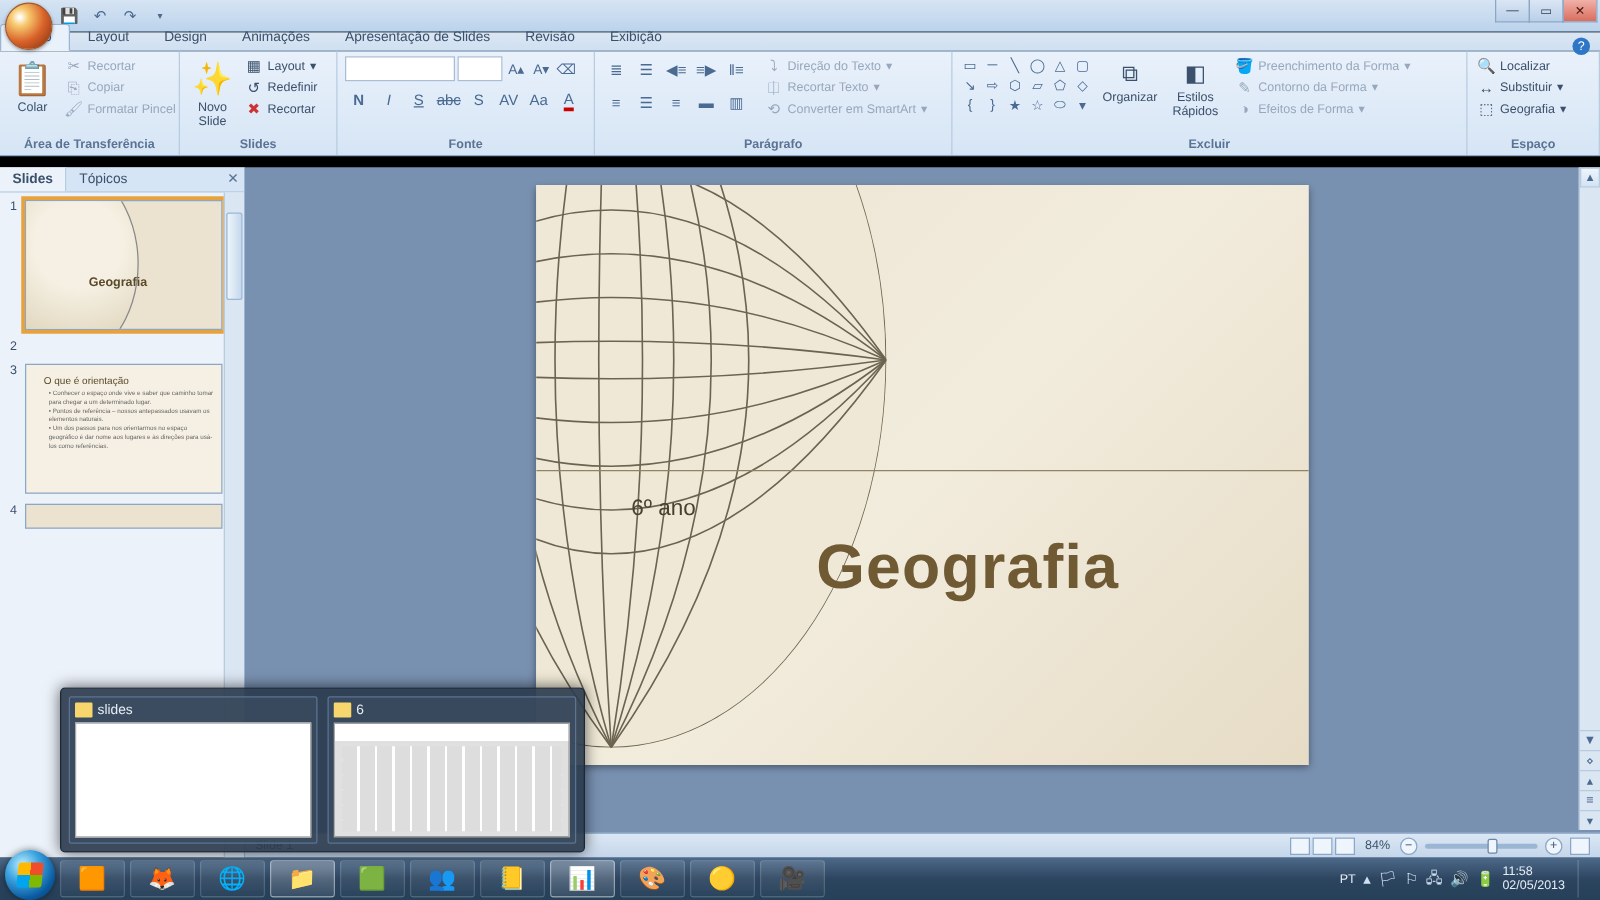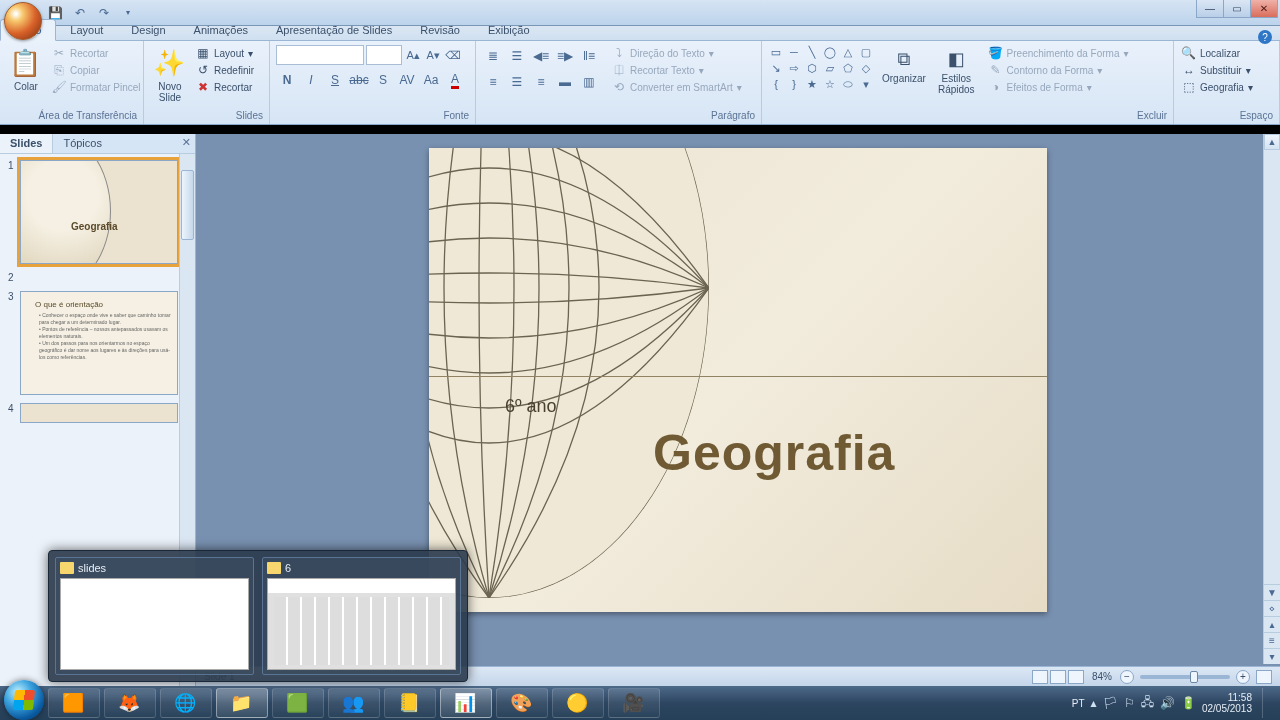--- a/index.html
+++ b/index.html
@@ -17,21 +17,21 @@
 
 
 .ribbon-tabs { height: 15px; background: linear-gradient(#dbe6f3,#cfe0f1); display: flex; align-items: flex-end; border-bottom: 1px solid #9bb6d4; position: relative; }
 .ribbon-tab { padding: 4px 14px 4px; font-size: 11px; color: #3a506b; cursor: pointer; border-top-left-radius: 3px; border-top-right-radius: 3px; }
 .ribbon-tab.active { background: #e9f1fb; border: 1px solid #9bb6d4; border-bottom: 1px solid #e9f1fb; position: relative; top: 1px; color: #2b5a97;}
 .ribbon-help { position: absolute; right: 8px; top: 4px; width: 14px; height: 14px; border-radius: 50%; background: #2e76c6; color: #fff; font-size: 10px; display: flex; align-items: center; justify-content: center; }
 
 
 .ribbon { height: 84px; background: linear-gradient(#e9f1fb,#d6e5f5); display: flex; border-bottom: 1px solid #8ba7c7; }
 .ribbon-group { border-right: 1px solid #b8cce0; display: flex; flex-direction: column; justify-content: space-between; padding: 4px 6px 0; }
-.group-label { font-size: 10px; color: #5a7394; text-align: right; padding: 2px 0 3px; }
+.group-label { font-size: 10px; color: #5a7394; text-align: center; padding: 2px 0 3px; font-weight: bold; }
 .group-body { flex: 1; display: flex; align-items: flex-start; gap: 4px; }
 .vbtn { display: flex; flex-direction: column; align-items: center; gap: 2px; font-size: 10px; color: #3a506b; padding: 2px 4px; cursor: pointer; }
 .vbtn .ic { width: 24px; height: 24px; display: flex; align-items: center; justify-content: center; font-size: 18px; }
 .vbtn.big .ic { width: 32px; height: 32px; font-size: 26px; }
 .hbtn { display: flex; align-items: center; gap: 4px; font-size: 10px; color: #3a506b; padding: 1px 2px; white-space: nowrap; cursor: pointer; }
 .hbtn .ic { width: 14px; height: 14px; font-size: 12px; display: inline-flex; align-items: center; justify-content: center; }
 .hbtn.disabled { color: #97a8bc; }
 .stack { display: flex; flex-direction: column; gap: 1px; }
 .font-box, .size-box { background: #fff; border: 1px solid #a9bed6; height: 20px; font-size: 11px; padding: 0 4px; color: #666; }
 .font-box { width: 88px; } .size-box { width: 36px; }
@@ -89,21 +89,21 @@
 .preview-img.p2 { background: linear-gradient(#fff 15%, #e0e0e0 15%); position:relative; overflow:hidden;}
 .preview-img.p2::after { content:""; position:absolute; left:6px; right:6px; top:18px; bottom:4px; background: repeating-linear-gradient(90deg,#ddd 0 12px,#fff 12px 14px), repeating-linear-gradient(#ddd 0 10px,#fff 10px 12px);}
 
 
 .taskbar { position: absolute; left: 0; right: 0; bottom: 0; height: 34px; background: linear-gradient(#4d6a8a 0%, #2d4560 50%, #254058 100%); display: flex; align-items: center; padding: 0 4px; }
 .start-orb { width: 40px; height: 40px; border-radius: 50%; background: radial-gradient(circle at 35% 30%, #aee5f9 5%, #3ca4e0 35%, #0a5aa0 70%, #033863 100%); margin-top: -6px; position: relative; box-shadow: 0 0 6px rgba(0,0,0,.5); }
 .start-orb::after { content:""; position:absolute; left:10px; top:10px; width:20px; height:20px; background: conic-gradient(#f04e2b 0 90deg,#7fba00 90deg 180deg,#00a4ef 180deg 270deg,#ffb900 270deg 360deg); border-radius:2px; transform: skewX(-6deg);}
 .tb-btn { width: 52px; height: 30px; margin-left: 4px; border-radius: 3px; background: linear-gradient(rgba(255,255,255,.12),rgba(255,255,255,.02)); border: 1px solid rgba(255,255,255,.15); display: flex; align-items: center; justify-content: center; font-size: 18px; }
 .tb-btn.active { background: linear-gradient(rgba(255,255,255,.3),rgba(255,255,255,.08)); border-color: rgba(255,255,255,.4); }
 .tray { margin-left: auto; display: flex; align-items: center; gap: 6px; color: #e6edf5; font-size: 10px; padding-right: 4px; }
-.tray .clock { text-align: right; line-height: 1.1; }
+.tray .clock { text-align: left; line-height: 1.1; }
 .tray-ic { font-size: 12px; color: #cfe0f0; }
 .show-desktop { width: 10px; height: 30px; border-left: 1px solid rgba(255,255,255,.2); margin-left: 4px; }
 </style>
 </head>
 <body>
 
 <div class="titlebar">
   <div class="office-orb"></div>
   <div class="qat">
     <span class="qat-icon">💾</span>

